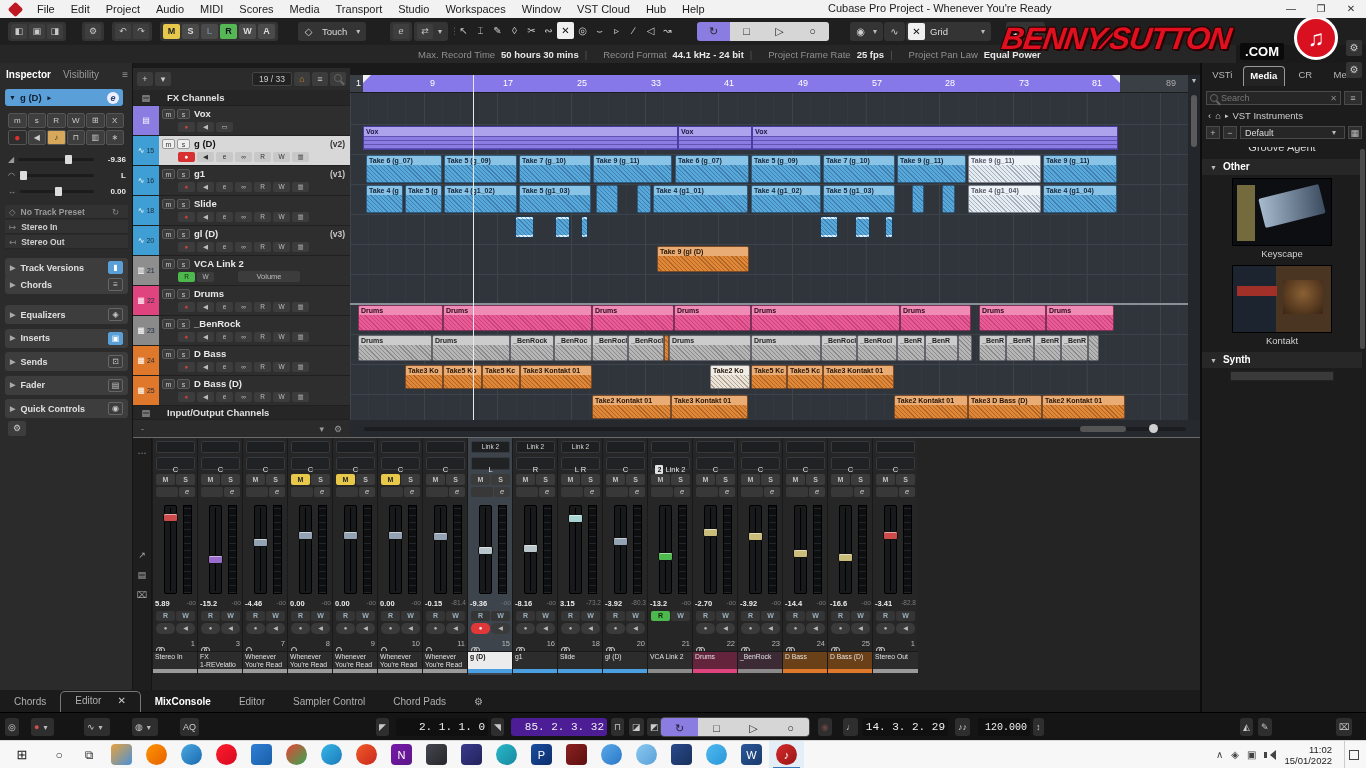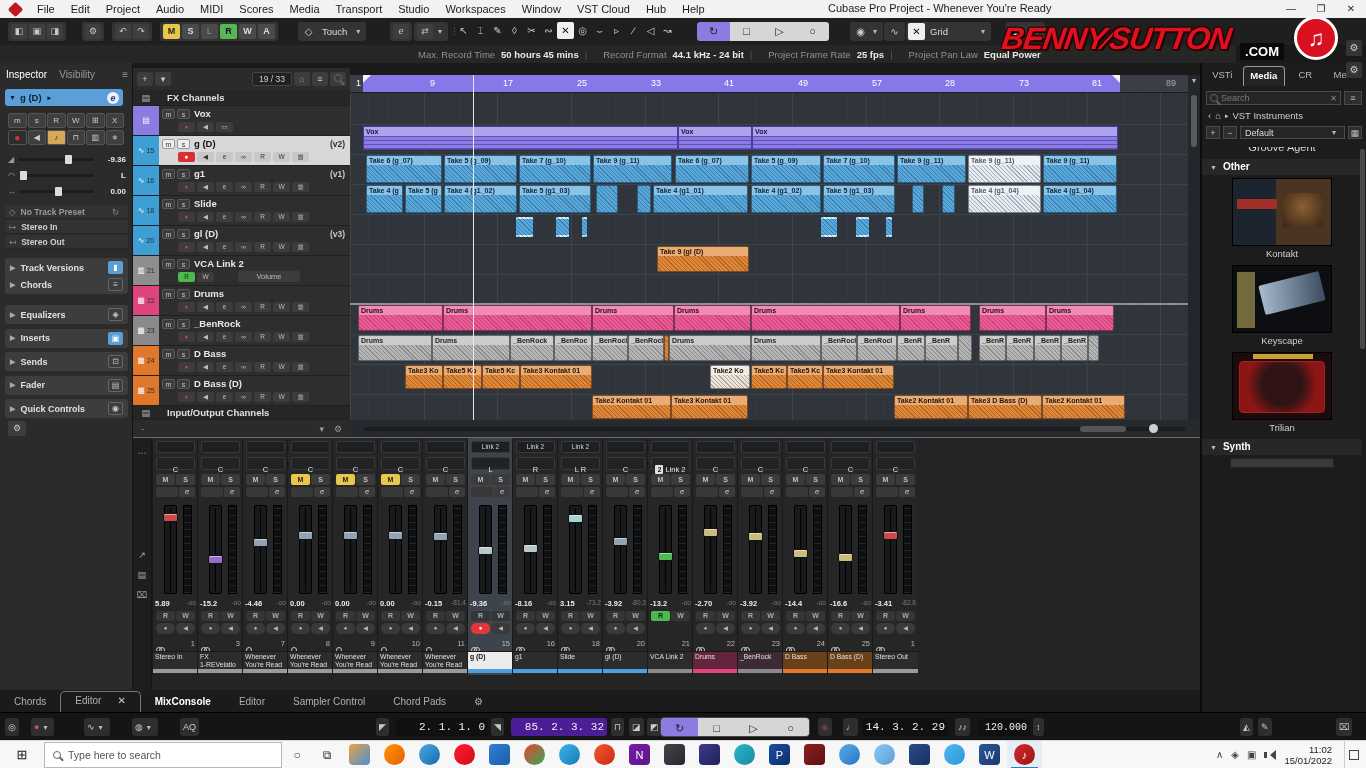--- a/index.html
+++ b/index.html
@@ -33,21 +33,21 @@
   .ill{color:#909090;margin:0 6px 0 10px}.ilv{color:#e8e8e8;font-weight:bold}.isep{color:#555;margin:0 6px}
   
   #bslogo{position:absolute;left:1002px;top:16px;width:344px;height:46px;z-index:30;display:flex;align-items:center}
   .bstext{font-style:italic;font-weight:bold;font-size:31px;letter-spacing:-1px;color:#e01020;transform:skewX(-8deg);text-shadow:-1px -1px 0 #2a0000,1px -1px 0 #2a0000,-1px 1px 0 #2a0000,2px 2px 0 #2a0000;white-space:nowrap;line-height:46px}
   #bscom{position:absolute;right:62px;bottom:2px;background:#0a0a0a;color:#fff;font-weight:bold;font-size:13px;padding:1px 5px;border-radius:2px}
   #bsnote{position:absolute;right:8px;top:0px;width:44px;height:44px;background:#d81020;border:3px solid #fff;border-radius:50%;color:#fff;font-size:22px;text-align:center;line-height:40px}
   
   #inspector{position:absolute;left:0;top:63px;width:133px;height:627px;background:#2b2b2b;border-right:1px solid #141414}
   #insp-tabs{position:absolute;left:6px;top:6px;width:122px;display:flex;font-size:10px;color:#999}
   #insp-tabs .it{margin-right:12px}
-  #insp-tabs .it.act{color:#fff;font-weight:normal}
+  #insp-tabs .it.act{color:#fff;font-weight:bold}
   #insp-head{position:absolute;left:5px;top:26px;width:118px;height:17px;background:#5a9fd8;border-radius:3px;color:#102030;font-size:9.5px;font-weight:bold;display:flex;align-items:center;padding:0 4px}
   #insp-head .e{margin-left:auto;background:#eef;border-radius:50%;width:12px;height:12px;color:#247;text-align:center;line-height:12px;font-style:italic;font-size:9px}
   .ibrow{position:absolute;left:8px;width:116px;height:15px;display:flex;gap:1px}
   .ibtn{flex:1;background:#3e3e3e;border:1px solid #555;border-radius:2px;color:#ccc;font-size:8px;text-align:center;line-height:13px}
   .ibtn.rec{background:#2e2e2e;color:#e03030;font-size:10px}
   .ibtn.note{background:#d8a85a;color:#332}
   .mini{position:absolute;left:8px;width:118px;height:14px;display:flex;align-items:center;font-size:8px;color:#9a9a9a}
   .mini .rail{position:relative;flex:1;height:3px;background:#1c1c1c;margin:0 4px;border-radius:2px}
   .mini .thumb{position:absolute;top:-3px;width:7px;height:9px;background:#dcdcdc;border-radius:1px}
   .mini .mval{width:28px;text-align:right;color:#e8e8e8;font-weight:bold}
@@ -315,21 +315,21 @@
   <div class="tgrp" style="left:1006px">
     <span class="ddl">1/1</span>
       <span class="dar">▾</span>
   </div>
   <span class="gearbtn" style="top:22px">⚙</span>
   <span class="gearbtn" style="top:44px">⚙</span>
 </div>
 
 <div id="infoline">
     <span class="ill">Max. Record Time</span>
-    <span class="ilv">50 hours 45 mins</span>
+    <span class="ilv">50 hours 30 mins</span>
     <span class="isep">|</span>
     <span class="ill">Record Format</span>
     <span class="ilv">44.1 kHz - 24 bit</span>
     <span class="isep">|</span>
     <span class="ill">Project Frame Rate</span>
     <span class="ilv">25 fps</span>
     <span class="isep">|</span>
     <span class="ill">Project Pan Law</span>
     <span class="ilv">Equal Power</span>
   </div>
@@ -1543,43 +1543,35 @@
     <span id="rpreset">
         <span>Default</span>
         <span class="dar">▾</span>
       </span>
     <span class="rcb2">▦</span>
   </div>
   <div id="rlist">
       <div class="rpart">Groove Agent</div>
       <div class="rhead"><span class="car">▼</span>Other</div>
       <div class="ritem">
+        <div class="th keyscape"></div>
+        <div class="rlabel">Keyscape</div>
+      </div>
+      <div class="ritem">
         <div class="th kontakt"></div>
         <div class="rlabel">Kontakt</div>
-      </div>
-      <div class="ritem">
-        <div class="th keyscape"></div>
-        <div class="rlabel">Keyscape</div>
-      </div>
-      <div class="ritem">
-        <div class="th trilian"></div>
-        <div class="rlabel">Trilian</div>
       </div>
       <div class="rhead"><span class="car">▼</span>Synth</div>
       <div class="rpartth"></div>
     </div>
   <div id="rscroll"></div>
 </div>
 
 <div id="taskbar">
   <span id="startbtn">⊞</span>
-  <div id="tsearch">
-    <span class="mag"></span>
-    <span>Type here to search</span>
-  </div>
   <span class="tvb">○</span>
   <span class="tvb">⧉</span>
   <div id="apps">
       <span class="app">
         <span class="ic" style="background:linear-gradient(135deg,#e8a33d,#4a90d9)"></span>
       </span>
       <span class="app circle">
         <span class="ic" style="background:linear-gradient(135deg,#ff9500,#e66000)"></span>
       </span>
       <span class="app circle">

